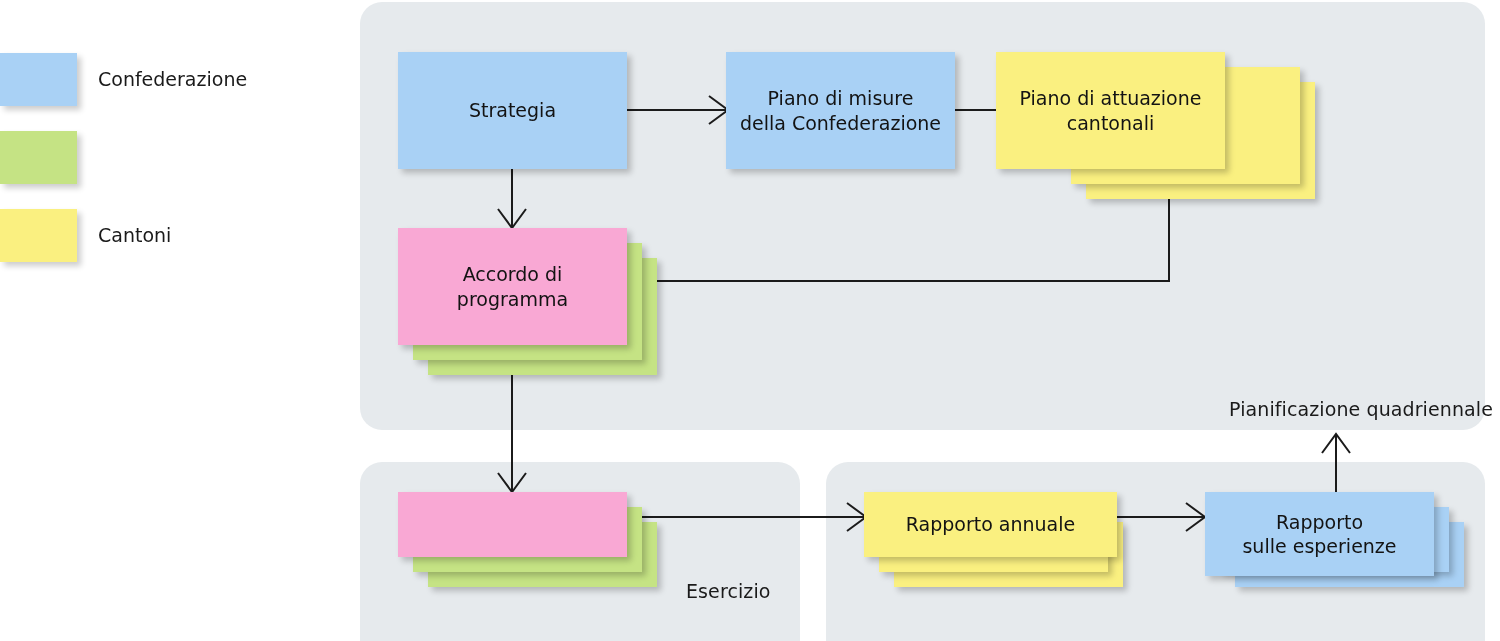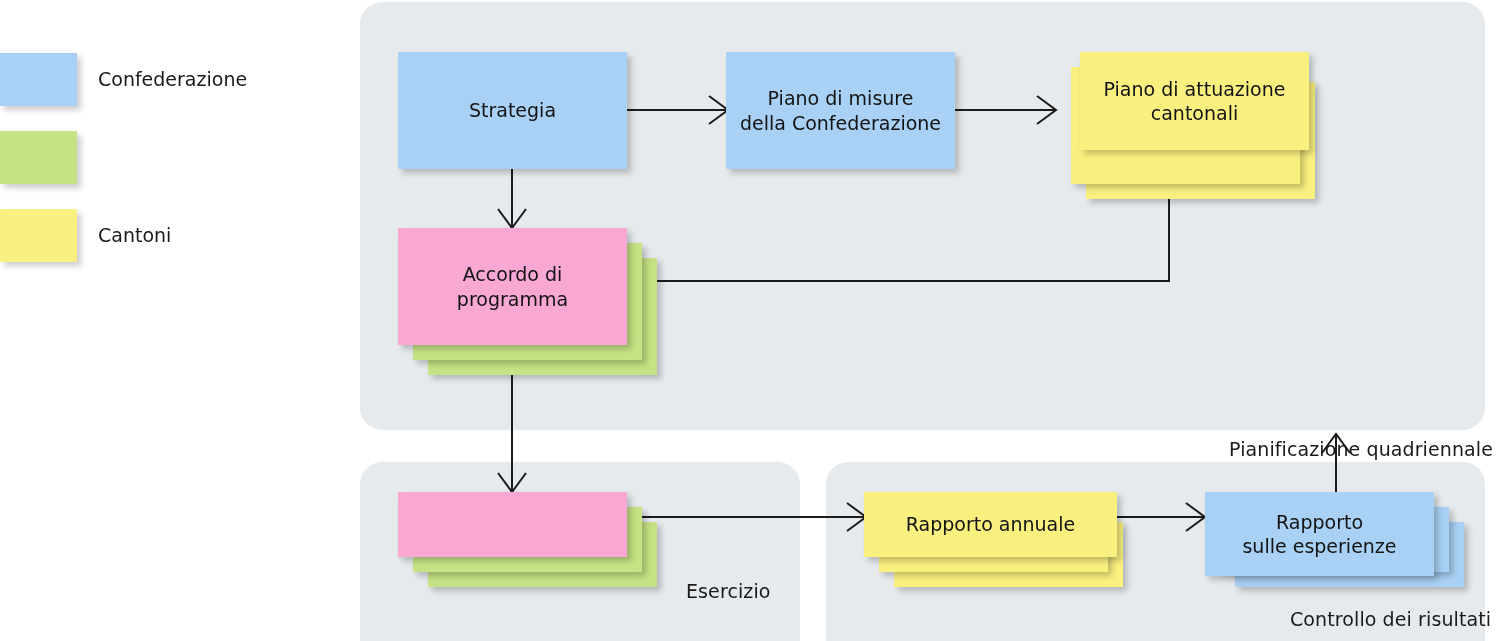--- a/index.html
+++ b/index.html
@@ -139,38 +139,37 @@
     <polyline class="wire-head" points="1322,453 1336,434 1350,453"></polyline>
   </svg>
 
   <div class="card blue" style="left:398px; top:52px; width:229px; height:117px; white-space:pre-line;">Strategia</div>
 
   <div class="card blue" style="left:726px; top:52px; width:229px; height:117px; white-space:pre-line;">Piano di misure
 della Confederazione</div>
 
   <div class="stack-layer yellow" style="left:1086px; top:82px; width:229px; height:117px;"></div>
   <div class="stack-layer yellow" style="left:1071px; top:67px; width:229px; height:117px;"></div>
-  <div class="card yellow" style="left:1080px; top:52px; width:229px; height:98px; white-space:pre-line;">Piano di attuazione
+  <div class="card yellow" style="left:996px; top:52px; width:229px; height:117px; white-space:pre-line;">Piano di attuazione
 cantonali</div>
 
   <div class="stack-layer green" style="left:428px; top:258px; width:229px; height:117px;"></div>
   <div class="stack-layer green" style="left:413px; top:243px; width:229px; height:117px;"></div>
   <div class="card green" style="left:398px; top:228px; width:229px; height:117px; white-space:pre-line;">Accordo di
 programma</div>
 
   <div class="stack-layer green" style="left:428px; top:522px; width:229px; height:65px;"></div>
   <div class="stack-layer green" style="left:413px; top:507px; width:229px; height:65px;"></div>
   <div class="card green" style="left:398px; top:492px; width:229px; height:65px; white-space:pre-line;"></div>
 
   <div class="stack-layer yellow" style="left:894px; top:522px; width:229px; height:65px;"></div>
   <div class="stack-layer yellow" style="left:879px; top:507px; width:229px; height:65px;"></div>
   <div class="card yellow" style="left:864px; top:492px; width:253px; height:65px; white-space:pre-line;">Rapporto annuale</div>
 
   <div class="stack-layer blue" style="left:1235px; top:522px; width:229px; height:65px;"></div>
   <div class="stack-layer blue" style="left:1220px; top:507px; width:229px; height:65px;"></div>
   <div class="card blue" style="left:1205px; top:492px; width:229px; height:84px; white-space:pre-line;">Rapporto
 sulle esperienze</div>
 
-  <div class="phase-label" style="left:1229px; top:398px;margin-top:40px;">Pianificazione quadriennale</div>
+  <div class="phase-label" style="left:1229px; top:398px;">Pianificazione quadriennale</div>
   <div class="phase-label" style="left:686px; top:580px;">Esercizio</div>
-  <div class="phase-label" style="left:1290px; top:608px;">Controllo dei risultati</div>
 
 </div>
 
 </body></html>

